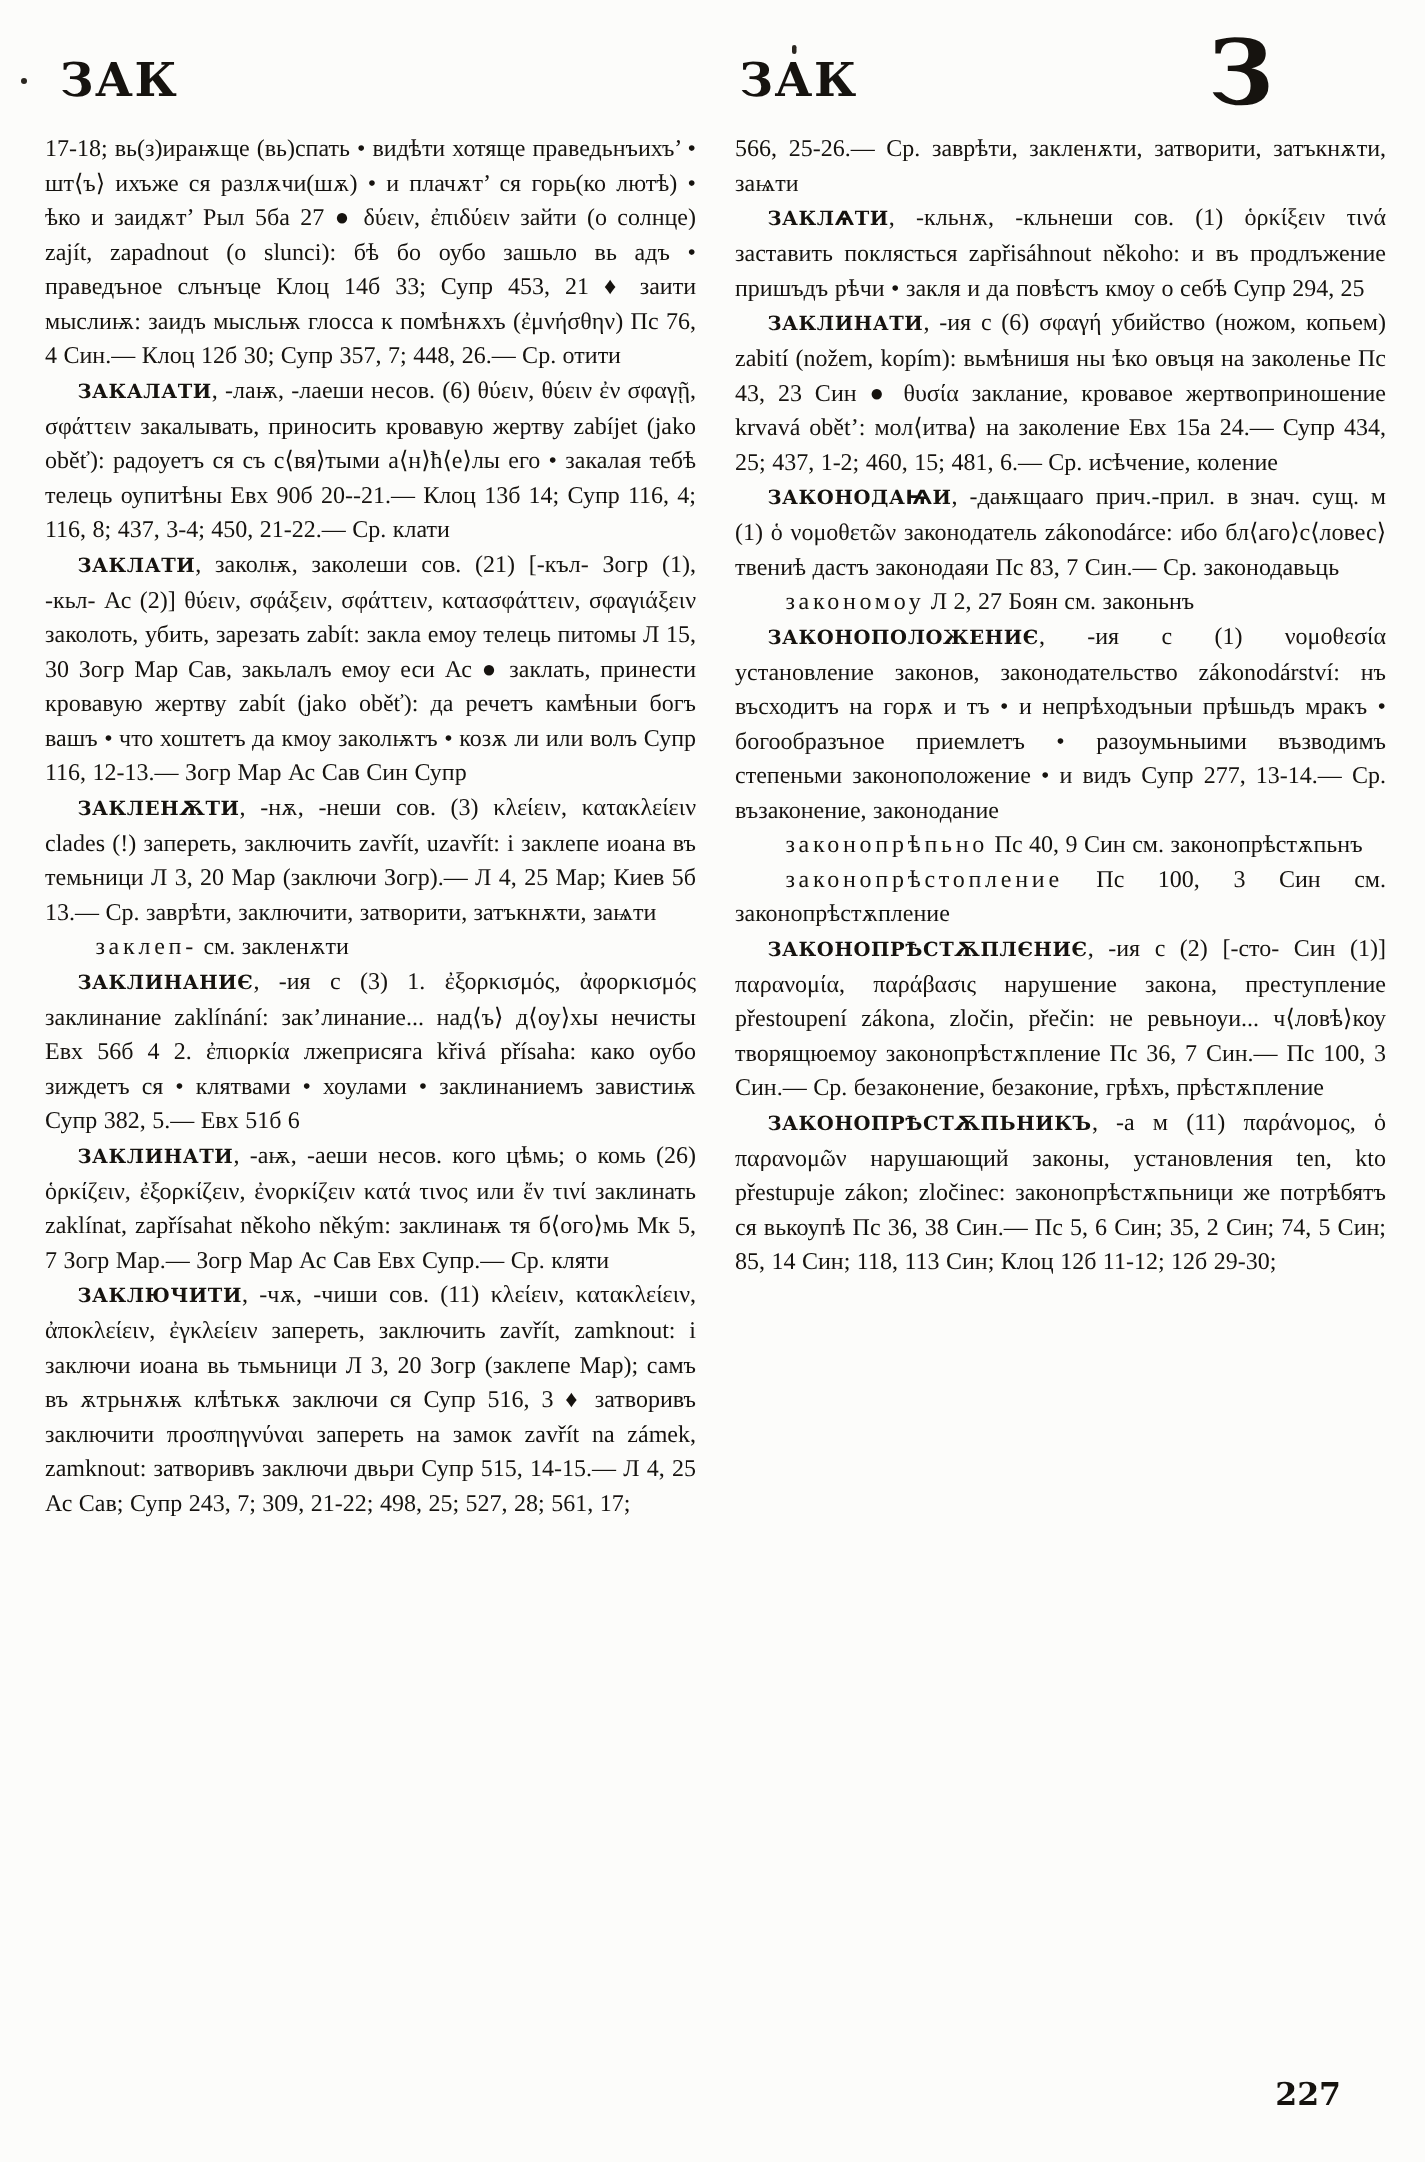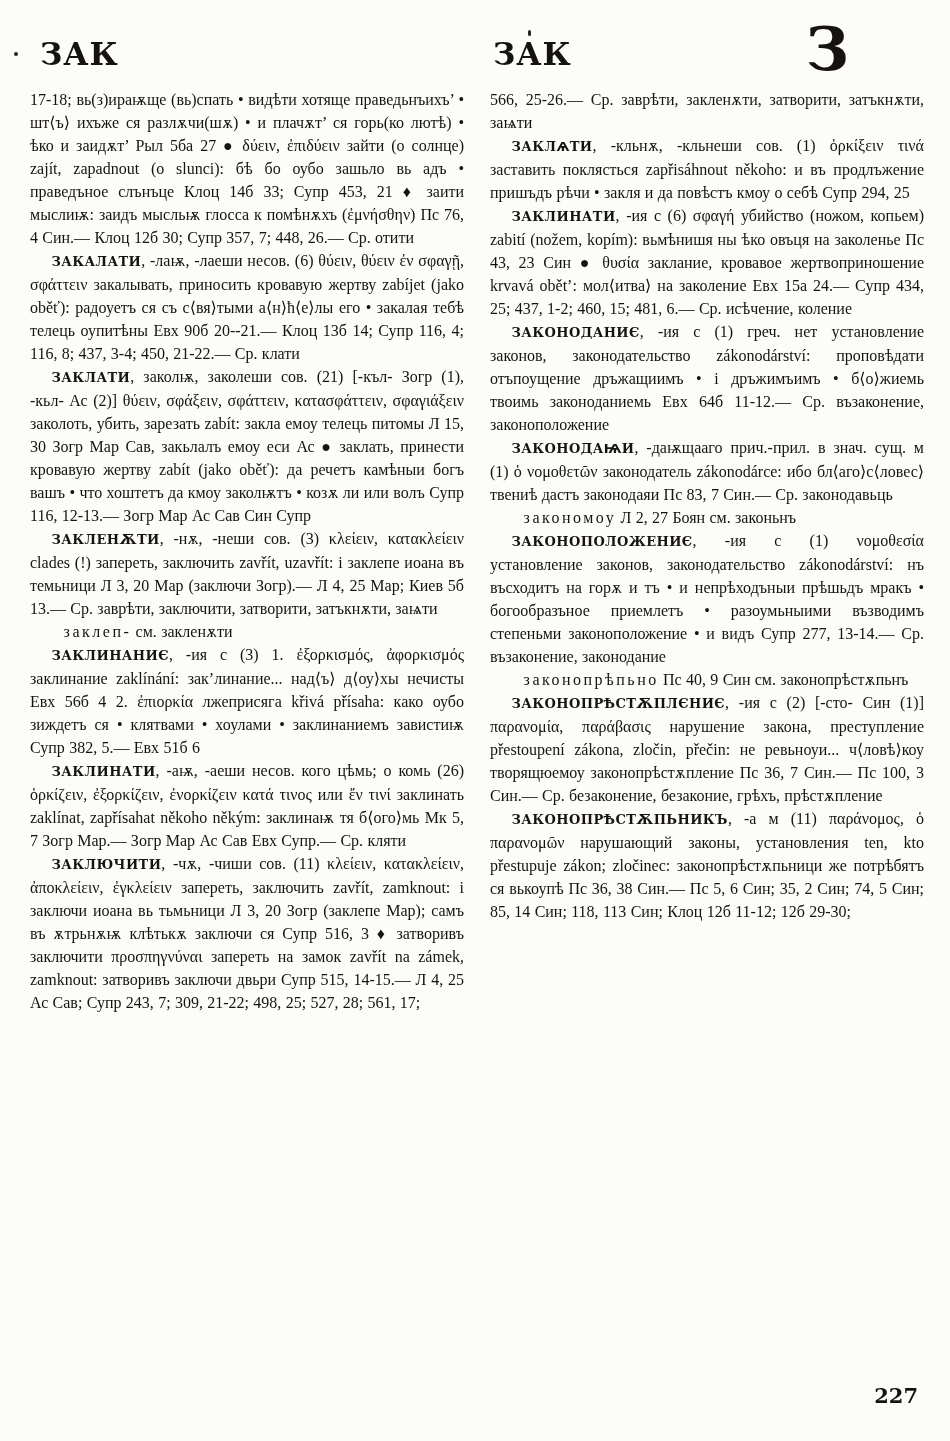--- a/index.html
+++ b/index.html
@@ -23,21 +23,21 @@
   .col p{
     margin:0;font-size:16px;line-height:23px;text-align:justify;
     word-spacing:0.02em;
   }
   .entry{text-indent:1.35em;}
   .cont{text-indent:0;}
   .xref{text-indent:2.1em;}
   .entry .head{font-weight:bold;font-size:13px;letter-spacing:0.4px;
     font-family:"DejaVu Serif","DejaVu Sans",serif;}
   .xref .head{letter-spacing:2.5px;}
-  .page-number{position:absolute;top:1383px;right:32px;font-weight:bold;font-size:21px;
+  .page-number{position:absolute;top:1383px;right:56px;font-weight:bold;font-size:21px;
     font-family:"DejaVu Serif","DejaVu Sans",serif;}
 </style>
 </head>
 <body>
 
 <div class="page-header">
   <span class="speck speck1"></span>
   <span class="speck speck2"></span>
   <span class="guide guide-left">ЗАК</span>
   <span class="guide guide-center">ЗАК</span>
@@ -52,23 +52,23 @@
     <p class="entry"><span class="head">ЗАКЛЕНѪТИ</span><span>, -нѫ, -неши сов. (3) κλείειν, κατακλείειν clades (!) запереть, заключить zavřít, uzavřít: і заклепе иоана въ темьници Л 3, 20 Мар (заключи Зогр).— Л 4, 25 Мар; Киев 5б 13.— Ср. заврѣти, заключити, затворити, затъкнѫти, заѩти</span></p>
     <p class="xref"><span class="head">заклеп-</span><span> см. закленѫти</span></p>
     <p class="entry"><span class="head">ЗАКЛИНАНИЄ</span><span>, -ия с (3) 1. ἐξορκισμός, ἀφορκισμός заклинание zaklínání: зак’линание... над⟨ъ⟩ д⟨оу⟩хы нечисты Евх 56б 4 2. ἐπιορκία лжеприсяга křivá přísaha: како оубо зиждетъ ся • клятвами • хоулами • заклинаниемъ завистиѭ Супр 382, 5.— Евх 51б 6</span></p>
     <p class="entry"><span class="head">ЗАКЛИНАТИ</span><span>, -аѭ, -аеши несов. кого цѣмь; о комь (26) ὁρκίζειν, ἐξορκίζειν, ἐνορκίζειν κατά τινος или ἔν τινί заклинать zaklínat, zapřísahat někoho někým: заклинаѭ тя б⟨ого⟩мь Мк 5, 7 Зогр Мар.— Зогр Мар Ас Сав Евх Супр.— Ср. кляти</span></p>
     <p class="entry"><span class="head">ЗАКЛЮЧИТИ</span><span>, -чѫ, -чиши сов. (11) κλείειν, κατακλείειν, ἀποκλείειν, ἐγκλείειν запереть, заключить zavřít, zamknout: і заключи иоана вь тьмьници Л 3, 20 Зогр (заклепе Мар); самъ въ ѫтрьнѫѭ клѣтькѫ заключи ся Супр 516, 3 ♦ затворивъ заключити προσπηγνύναι запереть на замок zavřít na zámek, zamknout: затворивъ заключи двьри Супр 515, 14-15.— Л 4, 25 Ас Сав; Супр 243, 7; 309, 21-22; 498, 25; 527, 28; 561, 17;</span></p>
   </div>
   <div class="col">
     <p class="cont"><span class="head"></span><span>566, 25-26.— Ср. заврѣти, закленѫти, затворити, затъкнѫти, заѩти</span></p>
     <p class="entry"><span class="head">ЗАКЛѦТИ</span><span>, -кльнѫ, -кльнеши сов. (1) ὁρκίξειν τινά заставить поклясться zapřisáhnout někoho: и въ продлъжение пришъдъ рѣчи • закля и да повѣстъ кмоу о себѣ Супр 294, 25</span></p>
     <p class="entry"><span class="head">ЗАКЛИНАТИ</span><span>, -ия с (6) σφαγή убийство (ножом, копьем) zabití (nožem, kopím): вьмѣнишя ны ѣко овъця на заколенье Пс 43, 23 Син ● θυσία заклание, кровавое жертвоприношение krvavá obět’: мол⟨итва⟩ на заколение Евх 15а 24.— Супр 434, 25; 437, 1-2; 460, 15; 481, 6.— Ср. исѣчение, коление</span></p>
-    <p class="entry"><span class="head">ЗАКОНОДАНИЄ</span><span>, -ия с (1) греч. нет установление законов, законодательство zákonodárství: проповѣдати отъпоущение дръжащиимъ • і дръжимъимъ • б⟨о⟩жиемь твоимь законоданиемь Евх 64б 11-12.— Ср. възаконение, законоположение</span></p>
     <p class="entry"><span class="head">ЗАКОНОДАѨИ</span><span>, -даѭщааго прич.-прил. в знач. сущ. м (1) ὁ νομοθετῶν законодатель zákonodárce: ибо бл⟨аго⟩с⟨ловес⟩твениѣ дастъ законодаяи Пс 83, 7 Син.— Ср. законодавьць</span></p>
     <p class="xref"><span class="head">закономоу</span><span> Л 2, 27 Боян см. законьнъ</span></p>
     <p class="entry"><span class="head">ЗАКОНОПОЛОЖЕНИЄ</span><span>, -ия с (1) νομοθεσία установление законов, законодательство zákonodárství: нъ въсходитъ на горѫ и тъ • и непрѣходъныи прѣшьдъ мракъ • богообразъное приемлетъ • разоумьныими възводимъ степеньми законоположение • и видъ Супр 277, 13-14.— Ср. възаконение, законодание</span></p>
     <p class="xref"><span class="head">законопрѣпьно</span><span> Пс 40, 9 Син см. законопрѣстѫпьнъ</span></p>
+    <p class="xref"><span class="head">законопрѣстопление</span><span> Пс 100, 3 Син см. законопрѣстѫпление</span></p>
     <p class="entry"><span class="head">ЗАКОНОПРѢСТѪПЛЄНИЄ</span><span>, -ия с (2) [-сто- Син (1)] παρανομία, παράβασις нарушение закона, преступление přestoupení zákona, zločin, přečin: не ревьноуи... ч⟨ловѣ⟩коу творящюемоу законопрѣстѫпление Пс 36, 7 Син.— Пс 100, 3 Син.— Ср. безаконение, безаконие, грѣхъ, прѣстѫпление</span></p>
     <p class="entry"><span class="head">ЗАКОНОПРѢСТѪПЬНИКЪ</span><span>, -а м (11) παράνομος, ὁ παρανομῶν нарушающий законы, установления ten, kto přestupuje zákon; zločinec: законопрѣстѫпьници же потрѣбятъ ся вькоупѣ Пс 36, 38 Син.— Пс 5, 6 Син; 35, 2 Син; 74, 5 Син; 85, 14 Син; 118, 113 Син; Клоц 12б 11-12; 12б 29-30;</span></p>
   </div>
 </div>
 
 <div class="page-number">227</div>
 
 </body></html>

